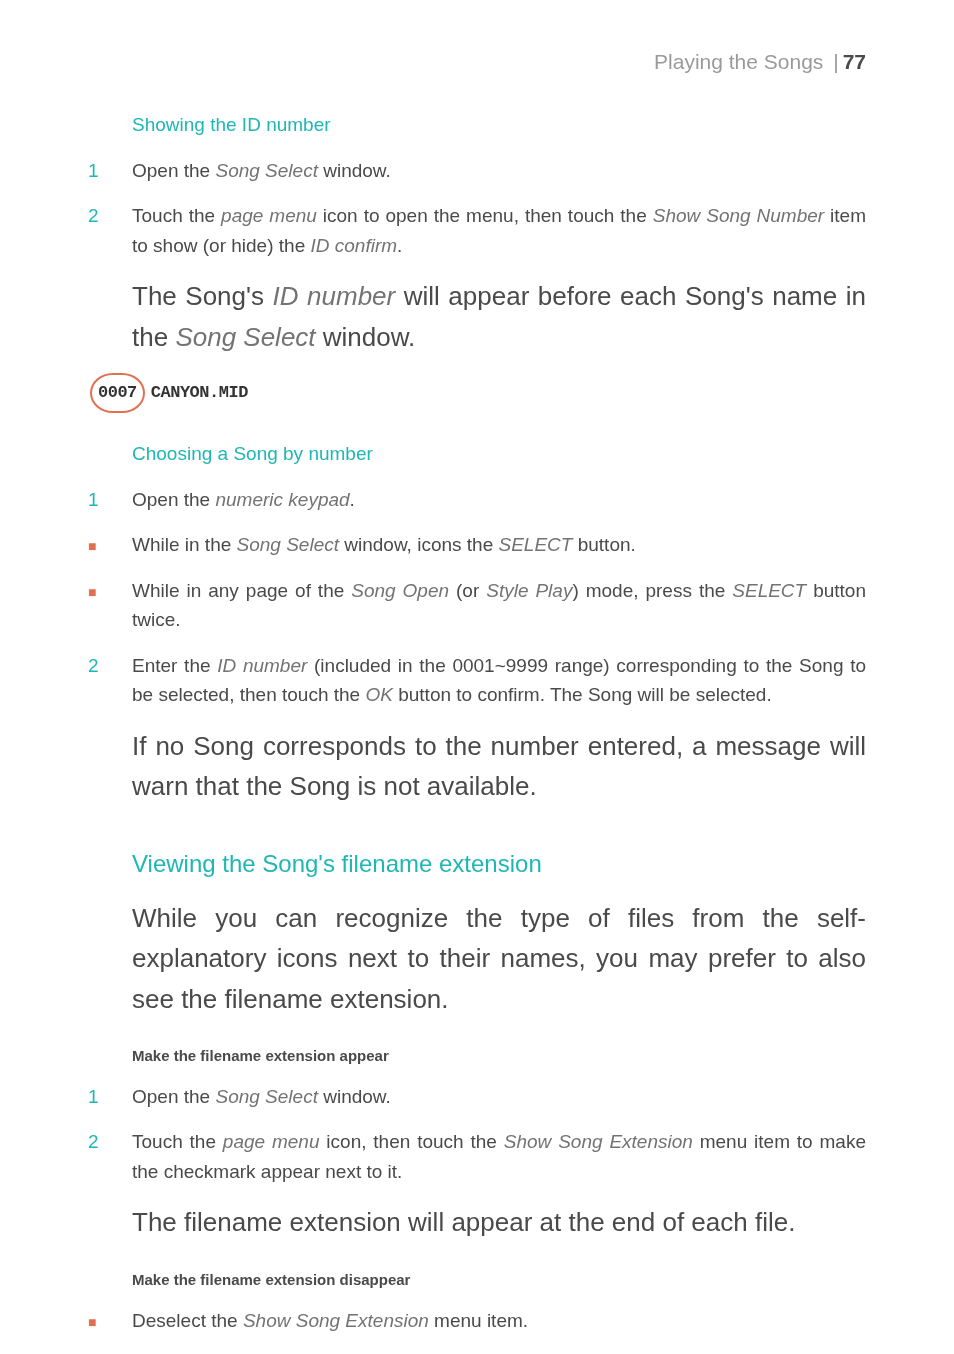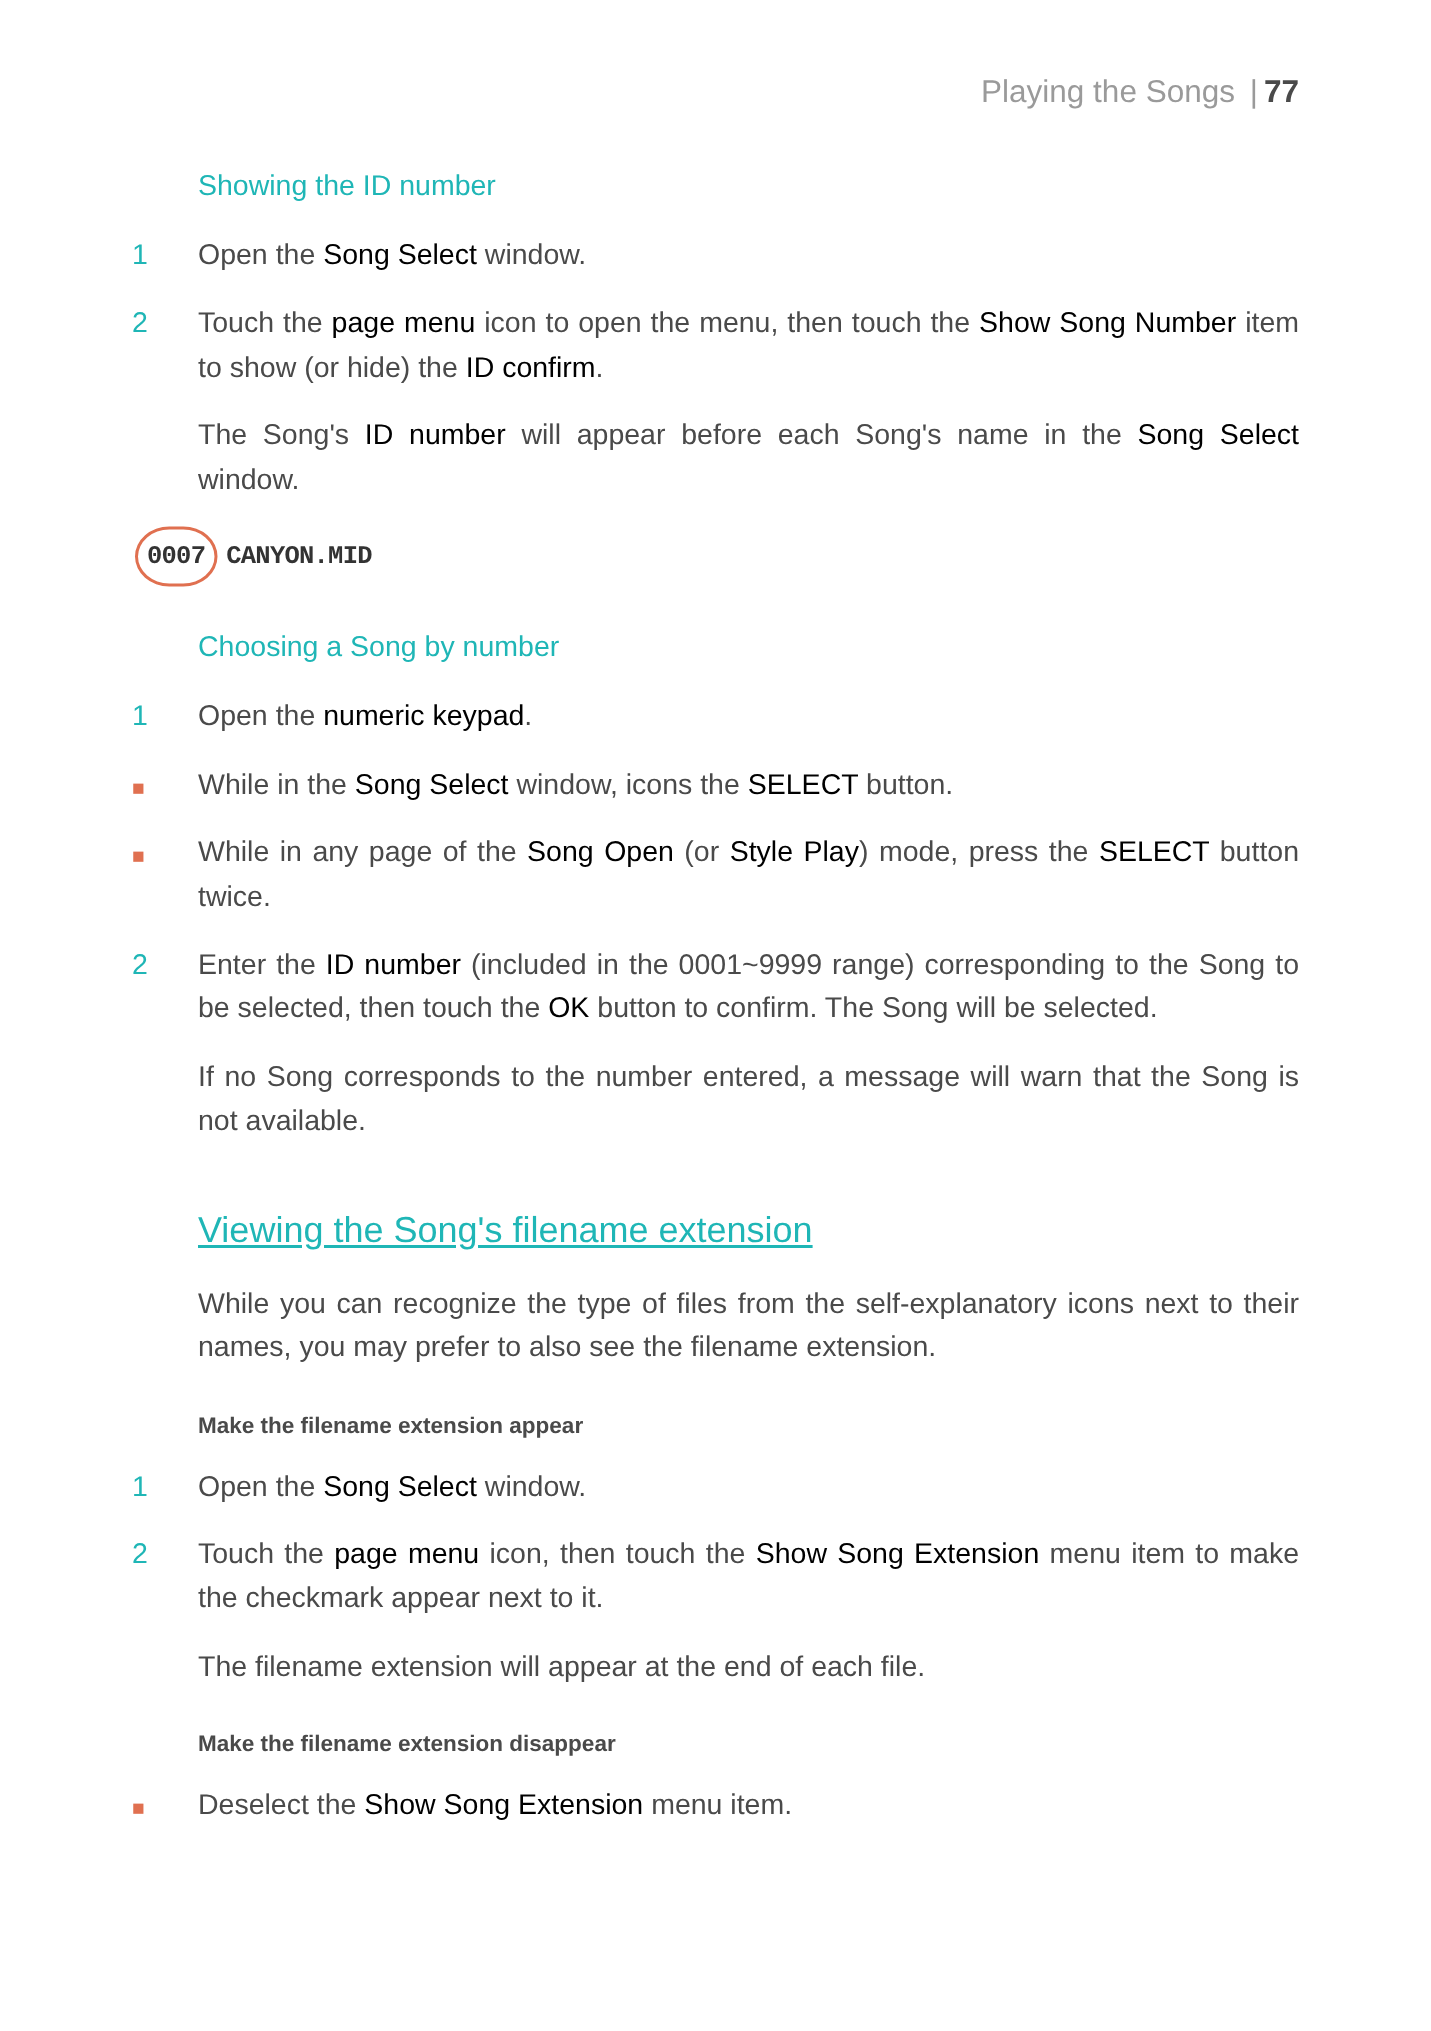--- a/index.html
+++ b/index.html
@@ -45,43 +45,42 @@
     font-size: 14px;
     padding-top: 6px;
   }
   .ol-body {
     flex: 1;
     text-align: justify;
     color: #4a4a4a;
   }
   .indent-para {
     margin-left: 44px;
-    font-size: 19px;
+    font-size: 26px;
     line-height: 1.55;
     text-align: justify;
     margin-bottom: 16px;
     color: #4a4a4a;
   }
-  .term { color: #000000; }
+  .term { color: #737373; font-style: italic; }
   .sub-heading {
     color: #1fb6b6;
     font-size: 19px;
     font-weight: 500;
     margin-left: 44px;
     margin-bottom: 20px;
     margin-top: 8px;
   }
   .section-heading {
     color: #1fb6b6;
     font-size: 24px;
     font-weight: 500;
     margin-left: 44px;
     margin-bottom: 20px;
     margin-top: 44px;
-    text-decoration: underline;
   }
   .bold-heading {
     font-weight: 600;
     color: #4a4a4a;
     font-size: 15px;
     margin-left: 44px;
     margin-bottom: 18px;
     margin-top: 28px;
   }
   .song-id-row {

